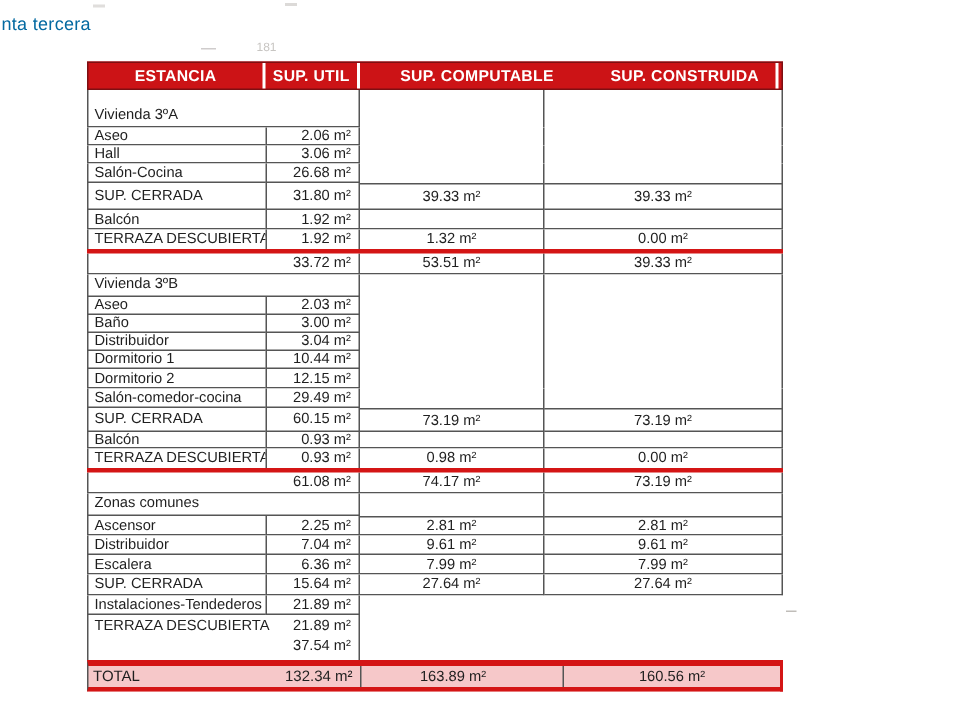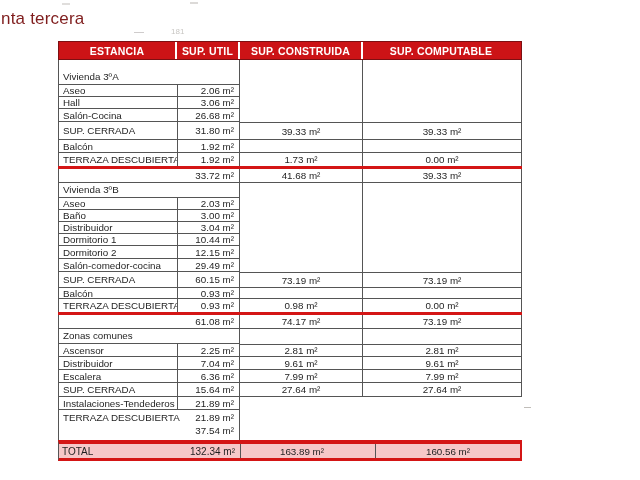--- a/index.html
+++ b/index.html
@@ -1,18 +1,18 @@
 <!DOCTYPE html>
 <html><head>
 <meta charset="utf-8">
 <style>
   html,body{margin:0;padding:0;background:#fff;}
   .stage{position:relative;width:640px;height:480px;background:#fff;overflow:hidden;
          font-family:"Liberation Sans",sans-serif;}
-  .doc-title{position:absolute;left:1px;top:9px;font-size:17px;font-weight:500;color:#7f1d1d;letter-spacing:.2px;}
+  .doc-title{position:absolute;left:1px;top:9px;font-size:12px;font-weight:500;color:#0369a1;letter-spacing:.2px;}
   
   .art{position:absolute;color:#b5b2ae;font-size:8px;line-height:1;}
   .art1{left:171px;top:28px;opacity:.75;}
   .art2{left:134px;top:32px;width:10px;height:1px;background:#cfcccc;}
   .art3{left:190px;top:2px;width:8px;height:2px;background:#dcdad8;}
   .art4{left:62px;top:3px;width:8px;height:2px;background:#e0dedc;}
   .art5{left:524px;top:407px;width:7px;height:1px;background:#c0bdb9;}
 
   .table{position:absolute;left:58px;top:41px;width:464px;}
   
@@ -68,22 +68,22 @@
   <span class="art art1">181</span>
   <span class="art art2"></span>
   <span class="art art3"></span>
   <span class="art art4"></span>
   <span class="art art5"></span>
 
   <div class="table">
     <div class="thead">
       <div class="th th1">ESTANCIA</div>
       <div class="th th2">SUP. UTIL</div>
+      <div class="th th4">SUP. COMPUTABLE</div>
       <div class="th th3">SUP. CONSTRUIDA</div>
-      <div class="th th4">SUP. COMPUTABLE</div>
     </div>
 
     <div id="tbody">
         <div class="row" style="height: 25px;">
           <div class="cell c12 lab">Vivienda 3ºA</div>
           <div class="cell c3 g"></div>
           <div class="cell c4 g"></div>
         </div>
         <div class="row" style="height: 12px;">
           <div class="cell c1">Aseo</div>
@@ -111,27 +111,27 @@
         </div>
         <div class="row" style="height: 13px;">
           <div class="cell c1">Balcón</div>
           <div class="cell c2">1.92 m²</div>
           <div class="cell c3 v"></div>
           <div class="cell c4 v"></div>
         </div>
         <div class="row redline" style="height: 13px;">
           <div class="cell c1 nb">TERRAZA DESCUBIERTA</div>
           <div class="cell c2 nb">1.92 m²</div>
-          <div class="cell c3 v nb">1.73 m²</div>
+          <div class="cell c3 v nb">1.32 m²</div>
           <div class="cell c4 v nb">0.00 m²</div>
           <div class="sep"></div>
         </div>
         <div class="row" style="height: 14px;">
           <div class="cell c12m">33.72 m²</div>
-          <div class="cell c3 v">41.68 m²</div>
+          <div class="cell c3 v">53.51 m²</div>
           <div class="cell c4 v">39.33 m²</div>
         </div>
         <div class="row" style="height: 15px;">
           <div class="cell c12 lab">Vivienda 3ºB</div>
           <div class="cell c3 g"></div>
           <div class="cell c4 g"></div>
         </div>
         <div class="row" style="height: 12px;">
           <div class="cell c1">Aseo</div>
           <div class="cell c2">2.03 m²</div>

